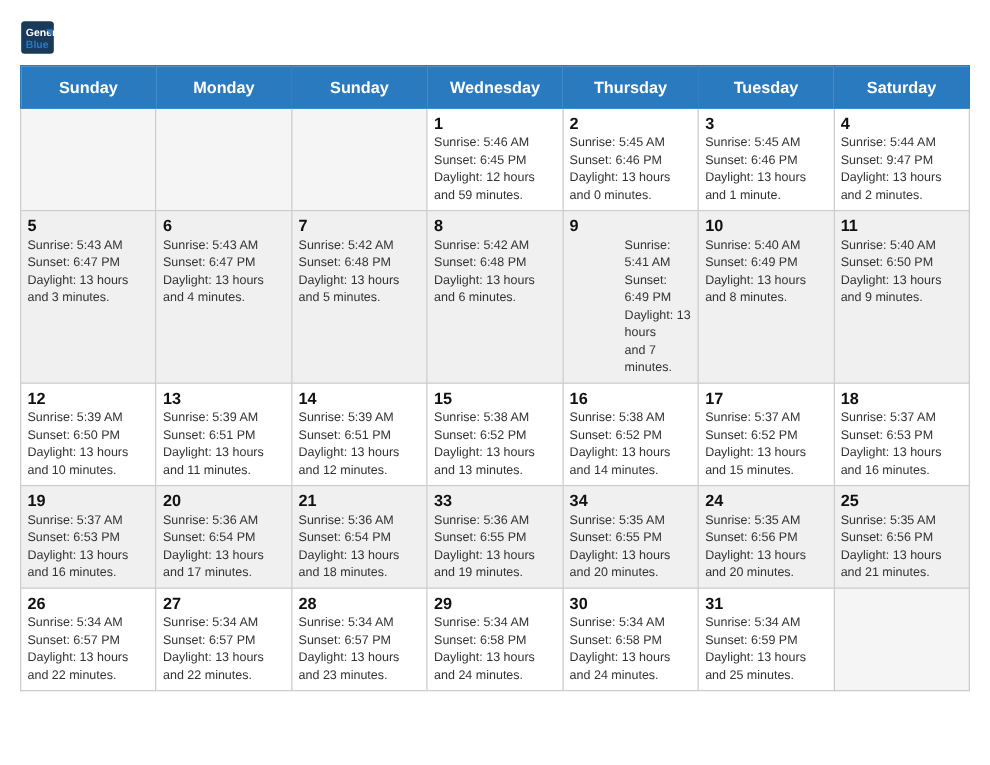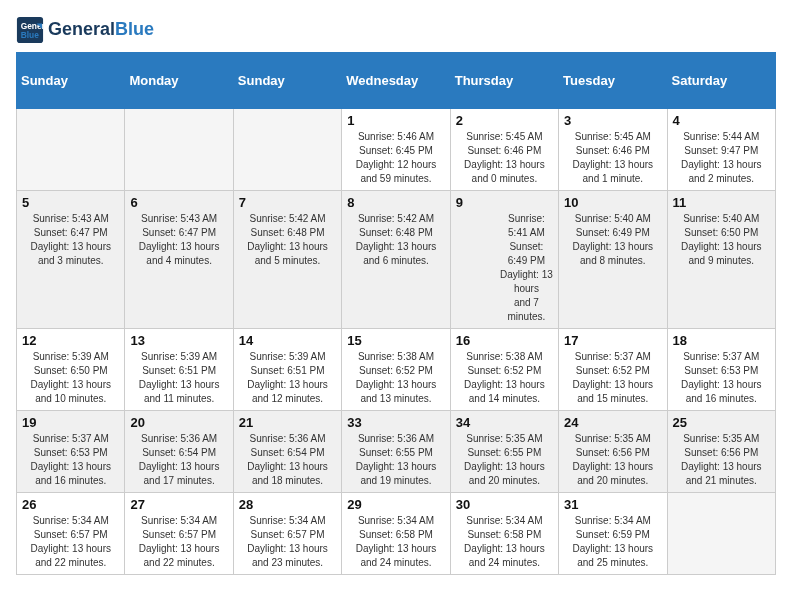--- a/index.html
+++ b/index.html
@@ -49,22 +49,22 @@
     table {
       width: 100%;
       border-collapse: collapse;
       table-layout: fixed;
     }
     th {
       background-color: #2a7abf;
       color: #fff;
       font-size: 13px;
       font-weight: bold;
-      padding: 20px 4px;
-      text-align: left;
+      padding: 9px 4px;
+      text-align: center;
       border: 1px solid #2a7abf;
     }
     td {
       border: 1px solid #ccc;
       vertical-align: top;
       padding: 4px 5px;
       height: 80px;
       background: #fff;
       font-size: 10.5px;
       color: #333;
@@ -79,37 +79,33 @@
       font-size: 13px;
       font-weight: bold;
       color: #111;
       display: block;
       margin-bottom: 2px;
     }
     .day-info {
       font-size: 10px;
       color: #333;
       line-height: 1.4;
-      text-align: center;
     }
   </style>
 </head>
 <body>
 
 <div class="header-area">
   <div class="logo">
     <svg class="logo-icon" viewBox="0 0 30 30">
       <rect x="1" y="1" width="28" height="28" rx="3" fill="#1a3a5c"></rect>
       <text x="5" y="14" font-size="9" fill="white" font-family="Arial" font-weight="bold">General</text>
       <text x="5" y="24" font-size="9" fill="#2a7abf" font-family="Arial" font-weight="bold">Blue</text>
       <polygon points="22,8 28,8 28,14" fill="#2a7abf"></polygon>
     </svg>
-    <div>
-      <div class="logo-text">General<span class="logo-blue">Blue</span></div>
-    </div>
   </div>
   <div class="title-area">
     <div class="month-year"></div>
     <div class="location"></div>
   </div>
 </div>
 
 <table>
   <thead>
     <tr>

